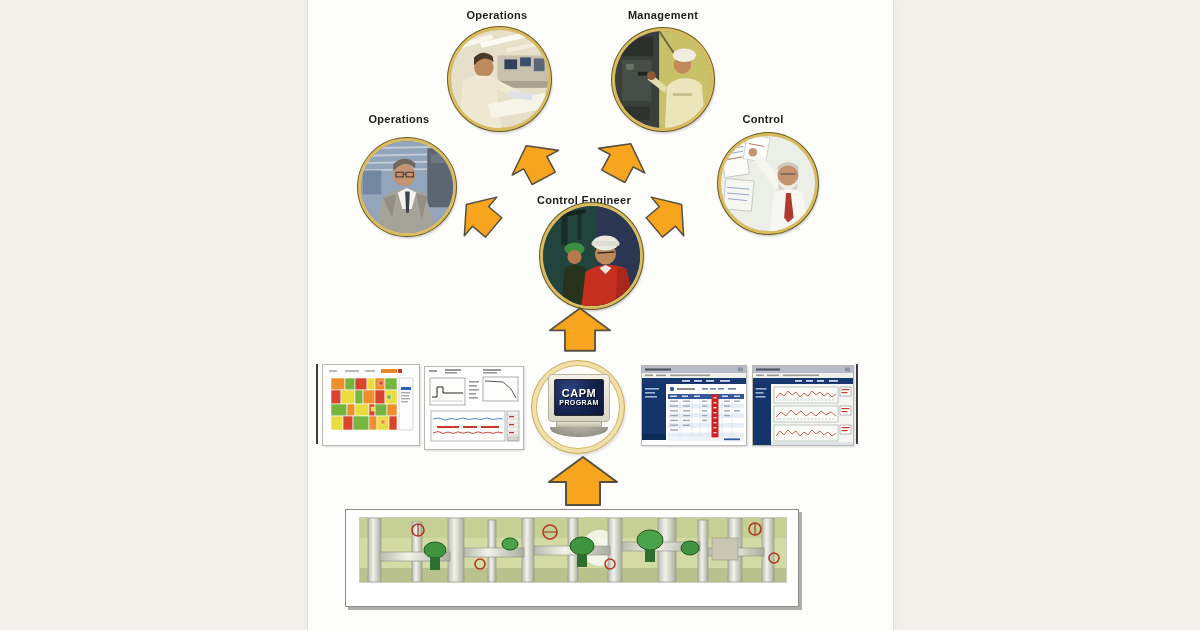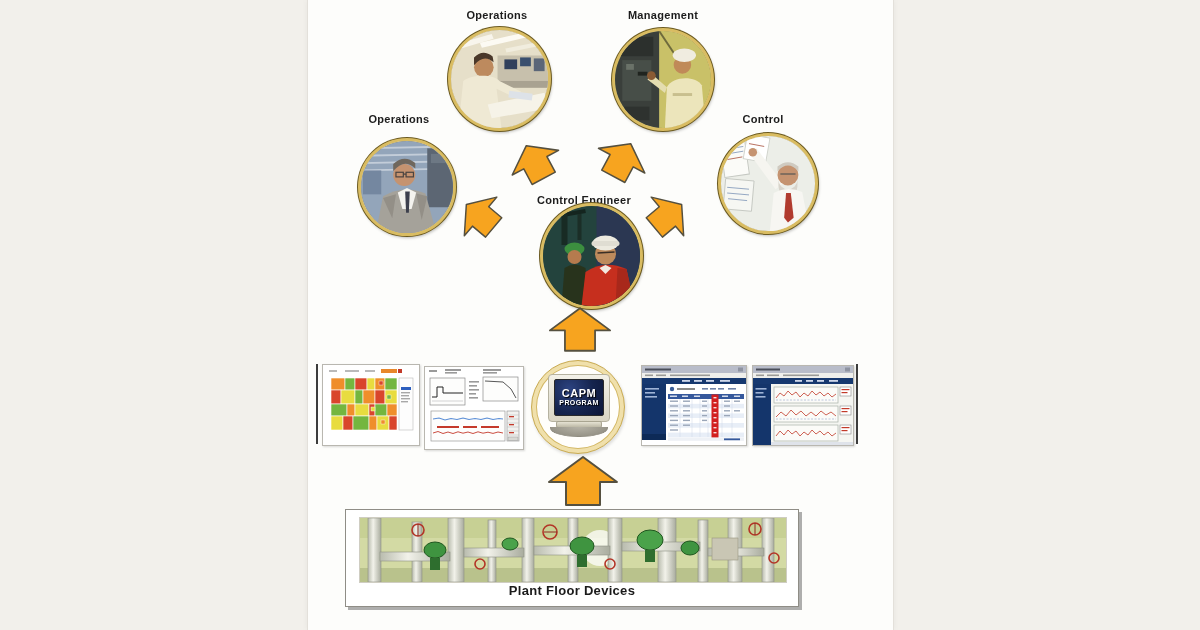--- a/index.html
+++ b/index.html
@@ -564,15 +564,14 @@
             <circle cx="414" cy="40" r="5"></circle>
             <circle cx="120" cy="46" r="5"></circle>
         </g>
         <g stroke="#8e2a20" stroke-width="1">
             <line x1="58" y1="6" x2="58" y2="18"></line>
             <line x1="184" y1="14" x2="197" y2="14"></line>
             <line x1="395" y1="5" x2="395" y2="17"></line>
           </g>
       </svg>
     </div>
-    <div class="plant-label">Plant Floor Devices</div>
   </div>
 </div>
 
 </body></html>

